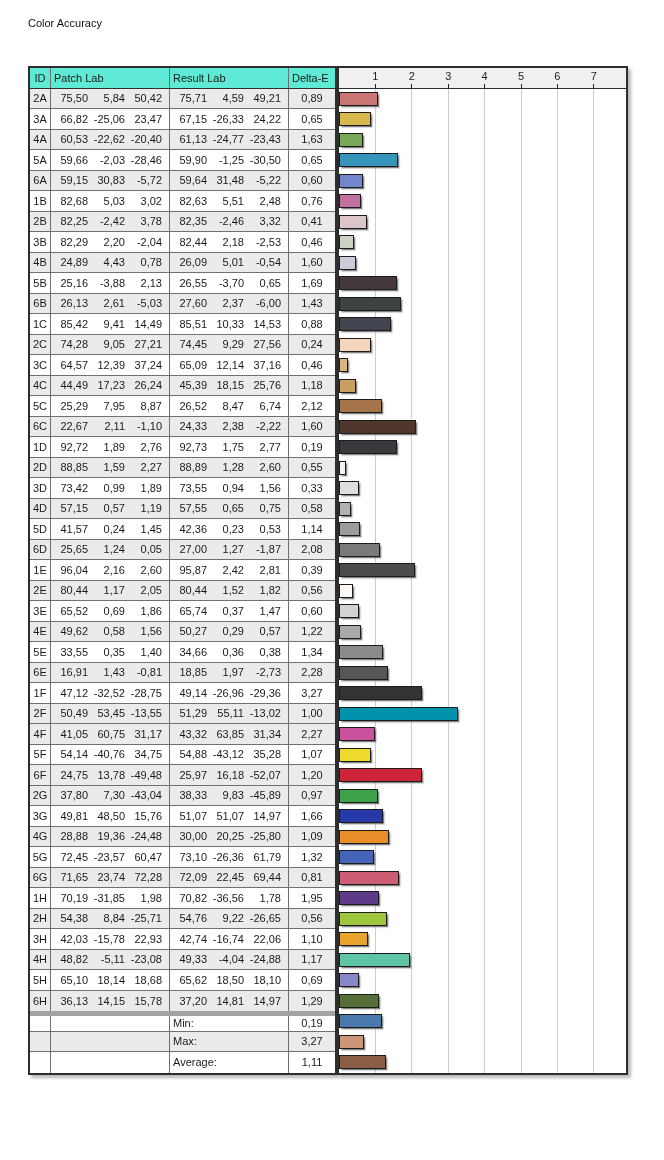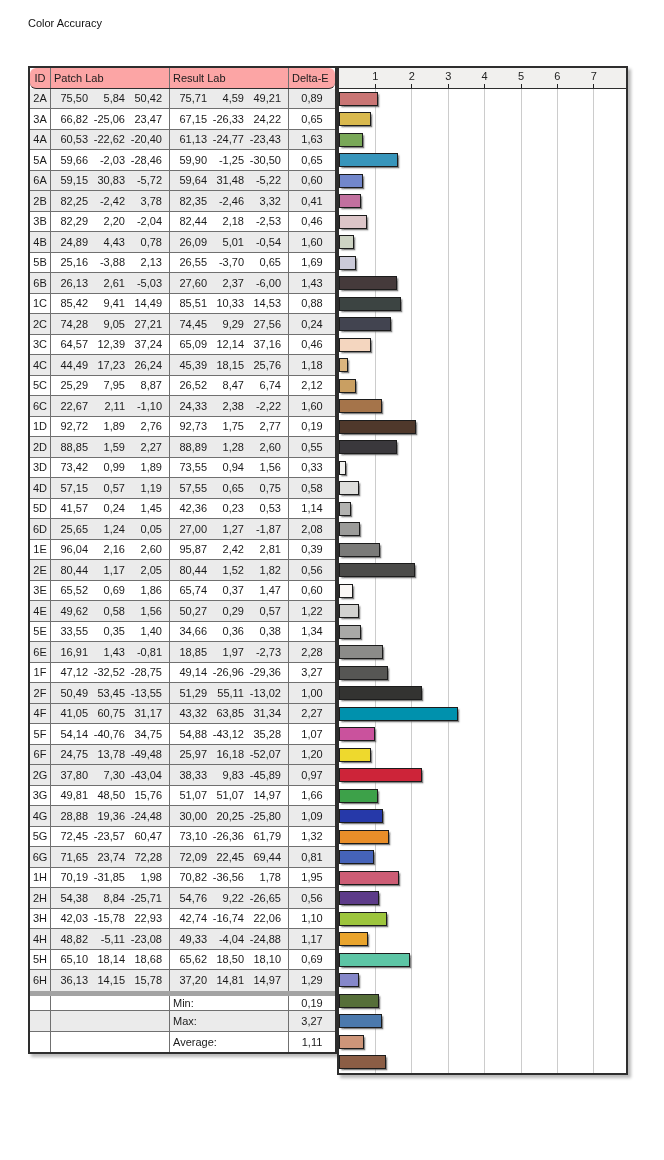--- a/index.html
+++ b/index.html
@@ -11,21 +11,21 @@
 
   #report { position:absolute; left:28px; top:66px; width:600px; }
 
   
   #dtable { position:absolute; left:0; top:0; width:309px;
             border:2px solid #2e2e2e; background:#fff;
             box-shadow:3px 3px 3px #b9b9b9; }
   .trow { display:flex; height:20.5px; border-bottom:1px solid #707070; background:#fff; }
   .trow:last-child { border-bottom:none; }
   .trow.alt { background:#ebebeb; }
-  .trow.head { background:#fca5a5; border-bottom:1px solid #2e2e2e;border-radius:6px; }
+  .trow.head { background:#5eead4; border-bottom:1px solid #2e2e2e; }
   .c { border-right:1px solid #707070; display:flex; align-items:center;
        font-size:11px; overflow:hidden; white-space:nowrap; }
   .c:last-child { border-right:none; }
   .c-id     { width:21px;  justify-content:center; }
   .c-patch  { width:119px; }
   .c-result { width:119px; }
   .c-delta  { width:46px;  justify-content:center; }
   .c-patch span, .c-result span { display:inline-block; width:37px; text-align:right; }
   .c-label { padding-left:3px; }
   .trow.head .c { justify-content:flex-start; padding-left:3px; }
@@ -124,20 +124,34 @@
               <span>59,15</span>
               <span>30,83</span>
               <span>-5,72</span>
             </div>
     <div class="c c-result">
               <span>59,64</span>
               <span>31,48</span>
               <span>-5,22</span>
             </div>
     <div class="c c-delta">0,60</div>
+  </div>
+          <div class="trow">
+    <div class="c c-id">1B</div>
+    <div class="c c-patch">
+              <span>82,68</span>
+              <span>5,03</span>
+              <span>3,02</span>
+            </div>
+    <div class="c c-result">
+              <span>82,63</span>
+              <span>5,51</span>
+              <span>2,48</span>
+            </div>
+    <div class="c c-delta">0,76</div>
   </div>
           <div class="trow alt">
     <div class="c c-id">2B</div>
     <div class="c c-patch">
               <span>82,25</span>
               <span>-2,42</span>
               <span>3,78</span>
             </div>
     <div class="c c-result">
               <span>82,35</span>

